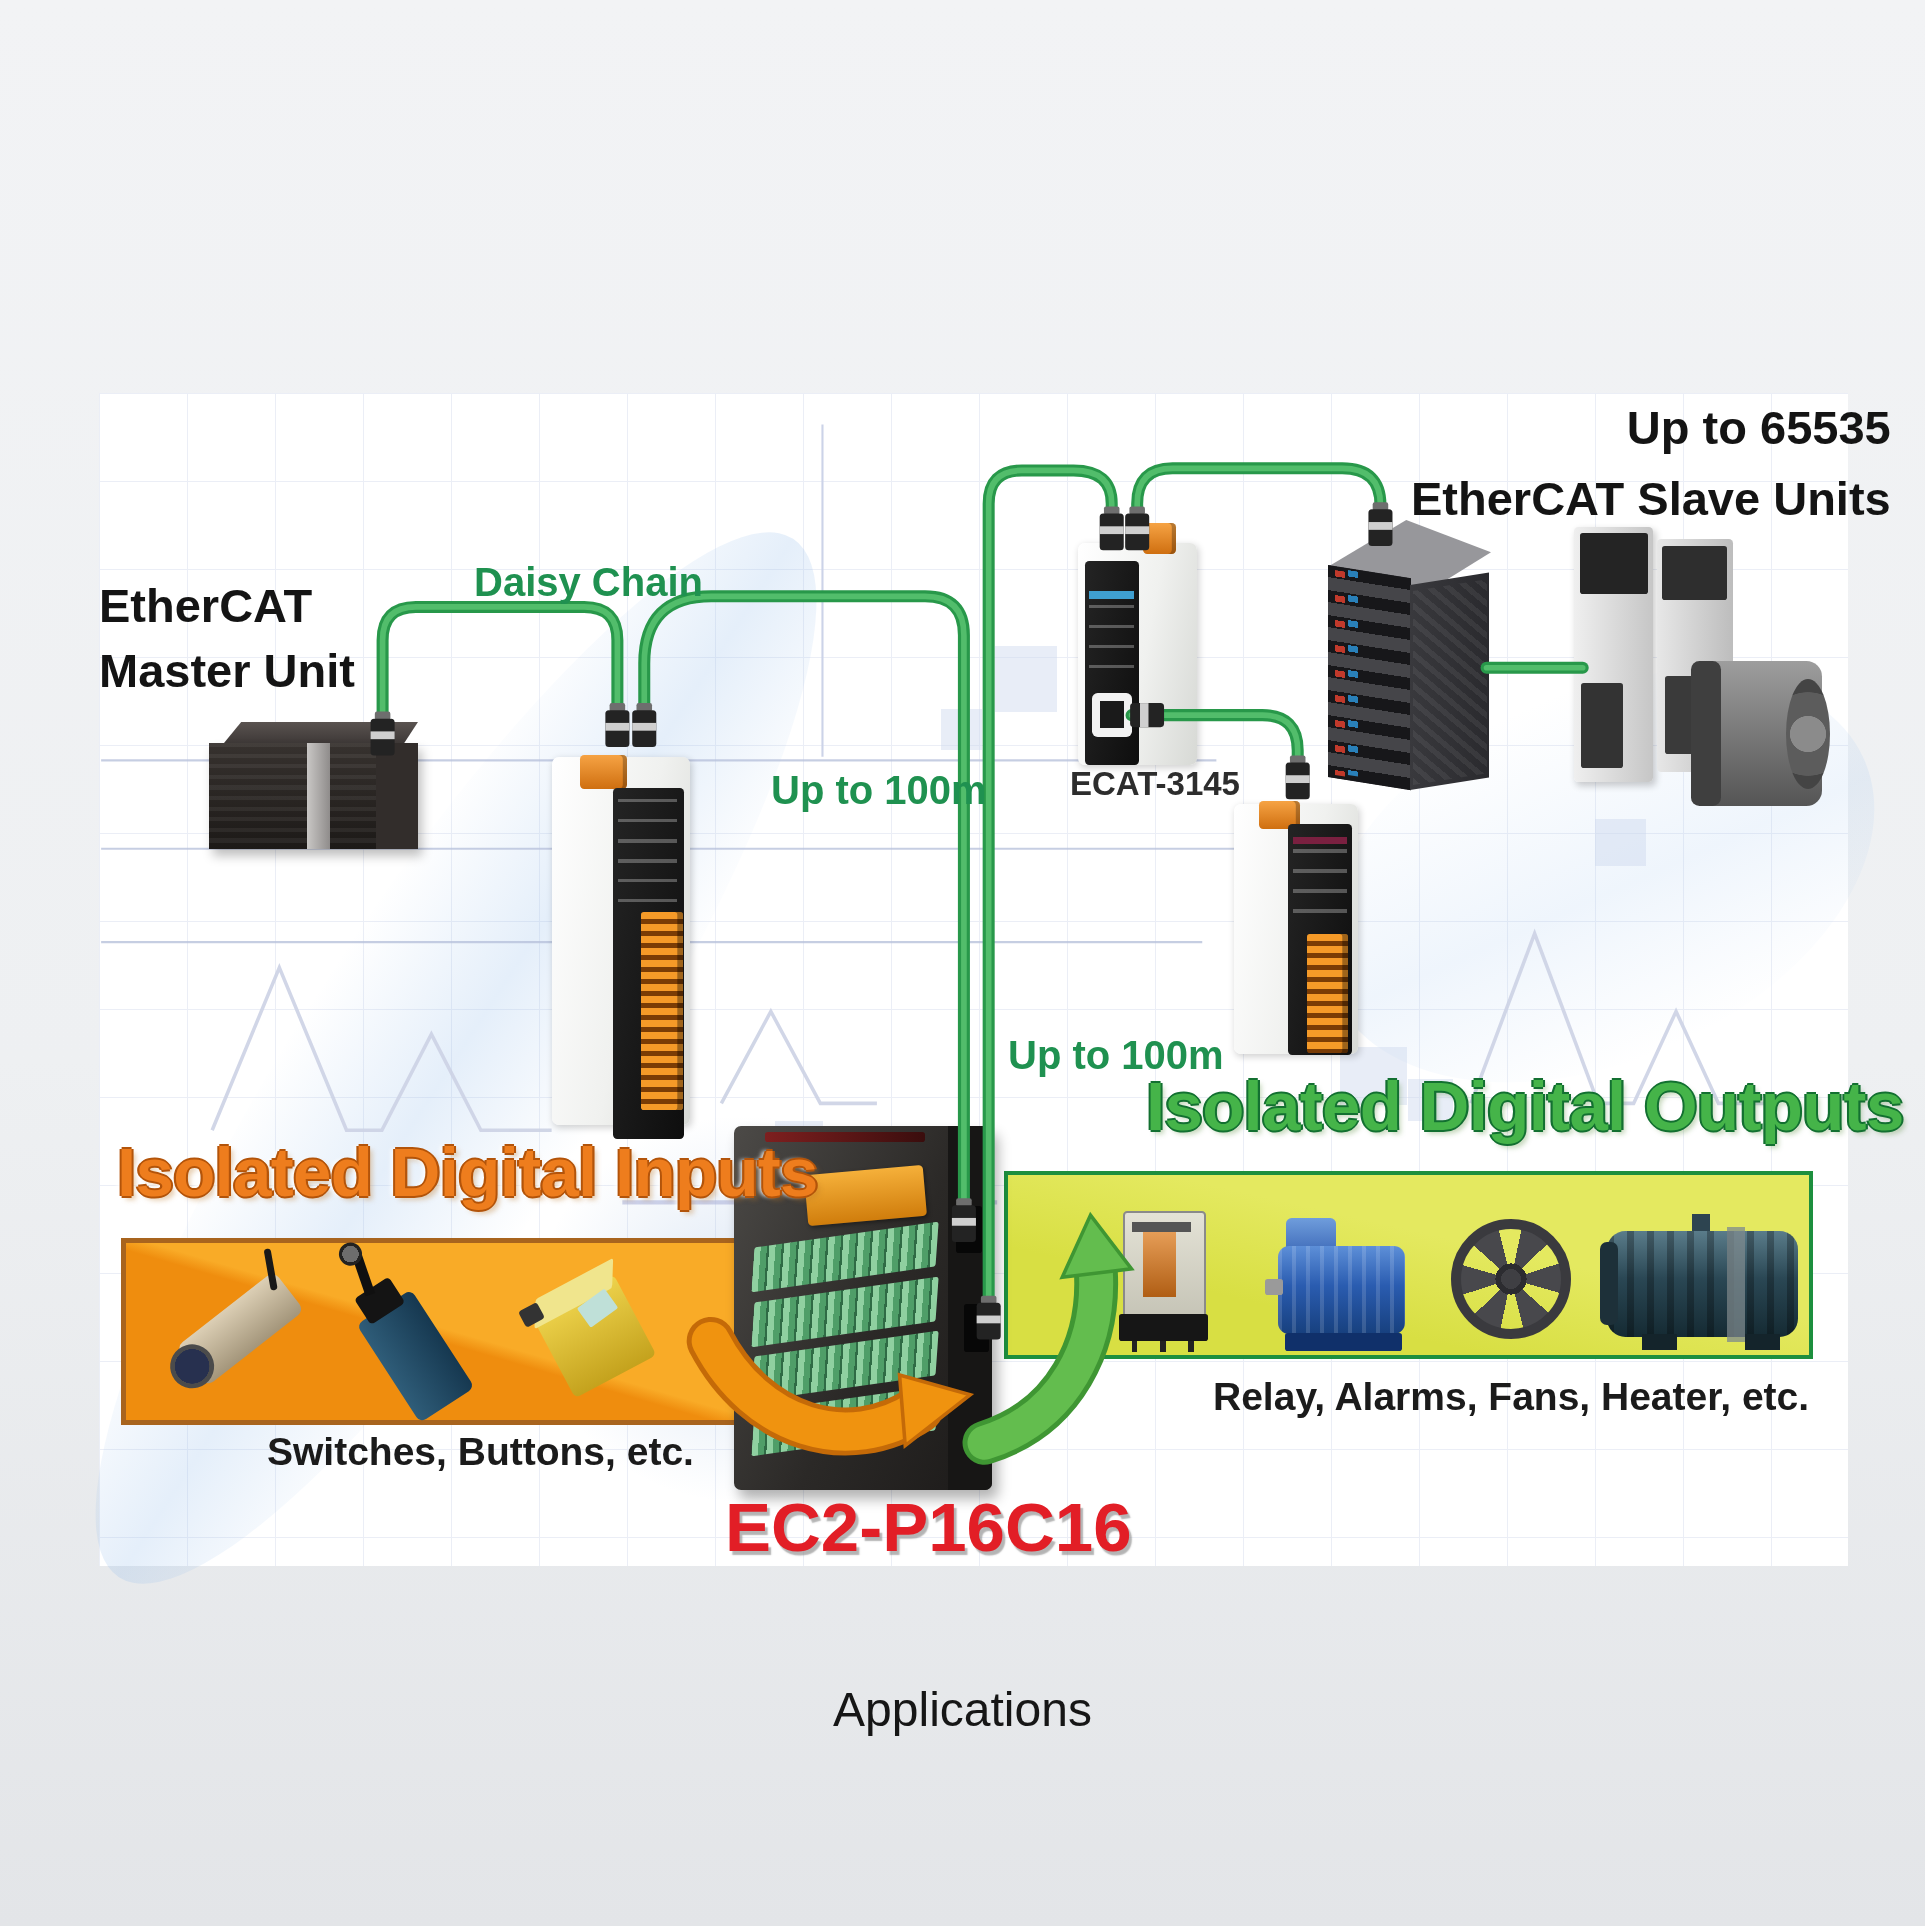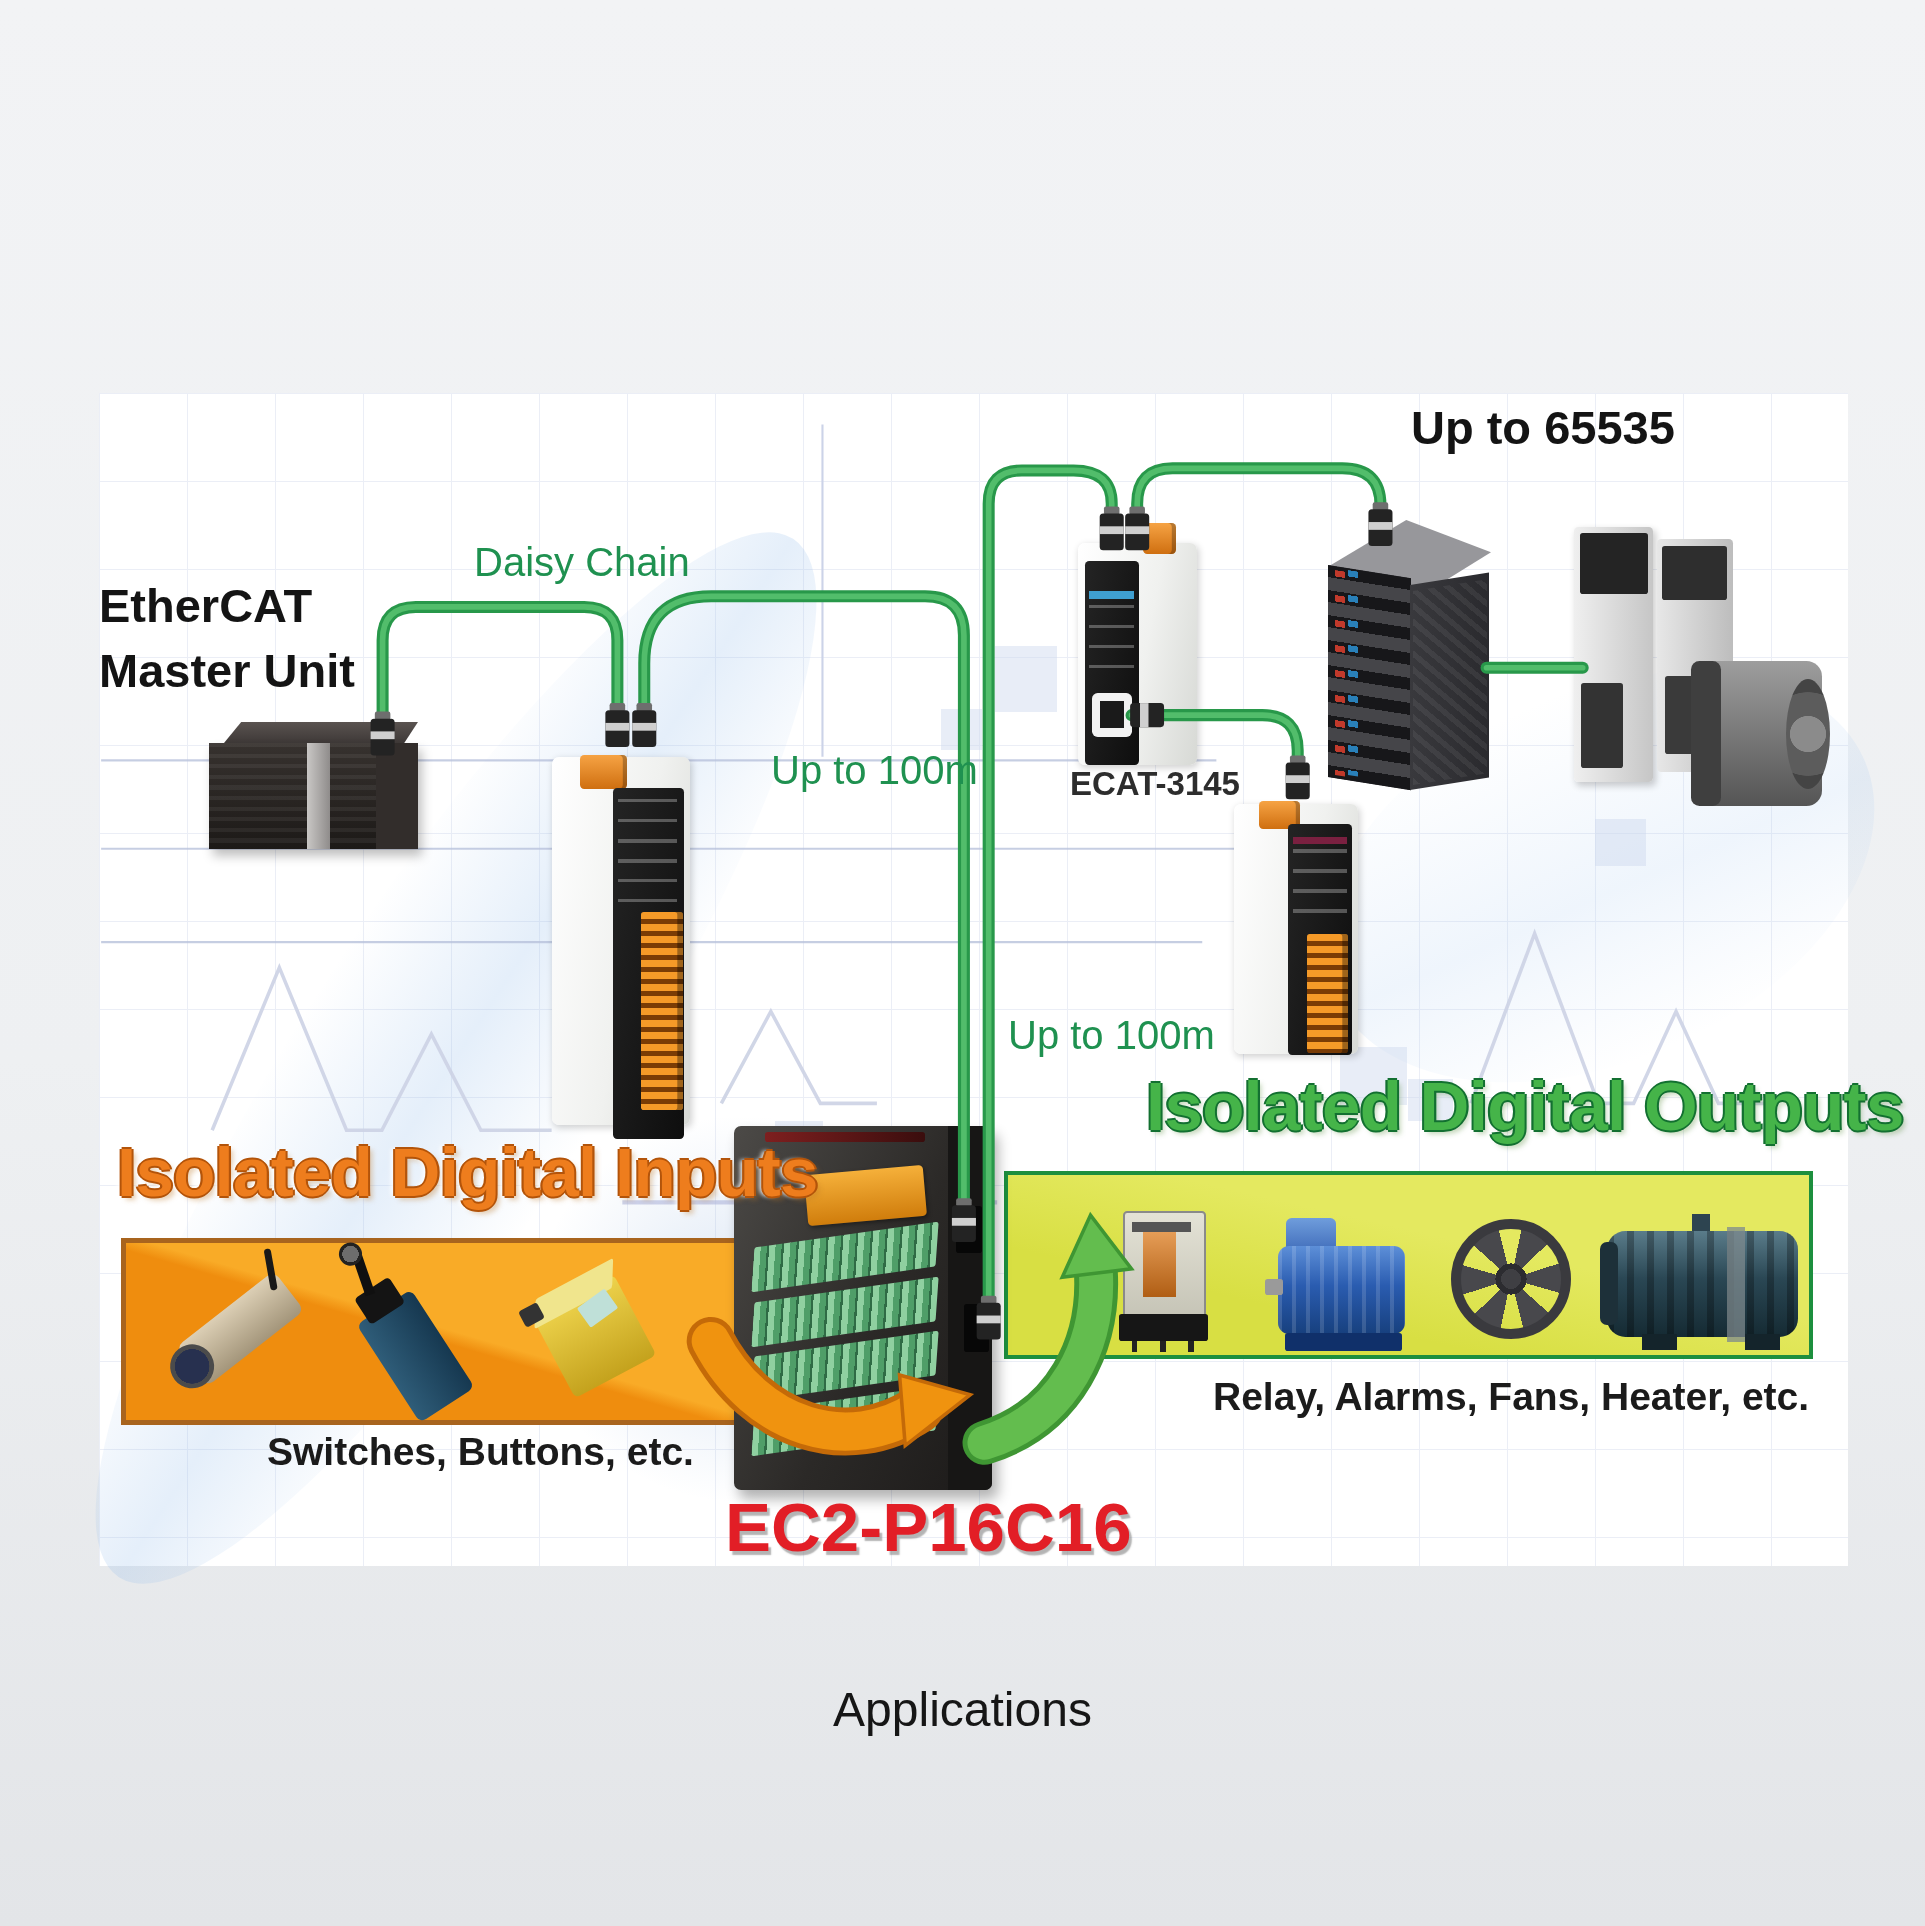--- a/index.html
+++ b/index.html
@@ -19,21 +19,21 @@
   
   .inputs-box{left:121px;top:1238px;width:618px;height:187px;z-index:3;
     background:linear-gradient(to bottom left,#f9ab27 48%,#ef8d0e 52%);
     border:5px solid #a8641e;box-sizing:border-box;}
   .outputs-box{left:1004px;top:1171px;width:809px;height:188px;z-index:3;
     background:linear-gradient(to bottom left,#e4e960 40%,#d8df43 70%);
     border:4.2px solid #1d8f3e;box-sizing:border-box;}
   
   .lbl{z-index:8;white-space:nowrap;}
   .black-big{font-size:47px;font-weight:600;color:#141414;}
-  .green-lbl{font-size:40px;font-weight:400;color:#1f9150;}
+  .green-lbl{font-size:40px;font-weight:700;color:#1f9150;margin-top:20px;}
   .cap{font-size:39px;font-weight:700;color:#1b1b1b;}
   .headline{font-size:69px;font-weight:700;letter-spacing:-0.7px;}
   .headline.orange{color:#ee7d1d;
     text-shadow:-2.1px 0 #b3540a,2.1px 0 #b3540a,0 -2.1px #b3540a,0 2.1px #b3540a,
                 -4.2px 0 4.2px rgba(255,255,255,.9),4.2px 4.2px 5.7px rgba(190,120,40,.35);}
   .headline.green{color:#45b449;
     text-shadow:-2.1px 0 #137031,2.1px 0 #137031,0 -2.1px #137031,0 2.1px #137031,
                 3.5px 4.2px 5.7px rgba(90,140,60,.35);}
   .devname{font-size:69px;font-weight:700;color:#e21e26;
     text-shadow:2.8px 3.5px 1.4px rgba(130,130,130,.6);}
@@ -283,20 +283,21 @@
 
   <div class="abs lbl black-big" style="left:99px;top:574px;width:311px;text-align:left;line-height:1.38;">
     <span style="display:block">EtherCAT</span>
     <span style="display:block">Master Unit</span>
   </div>
 
   <div class="abs lbl green-lbl" style="left:474px;top:540px;">Daisy Chain</div>
 
   <div class="abs lbl black-big" style="left:1411px;top:393px;line-height:1.5;text-align:right;">
     <span style="display:block">Up to 65535</span>
+    <span style="display:block">EtherCAT Slave Units</span>
   </div>
 
   <div class="abs lbl green-lbl" style="left:771px;top:748px;">Up to 100m</div>
 
   <div class="abs lbl green-lbl" style="left:1008px;top:1013px;">Up to 100m</div>
 
   <div class="abs lbl" style="left:1070px;top:765px;font-size:33px;font-weight:600;color:#2d2d2d;">ECAT-3145</div>
 
   <div class="abs lbl headline orange" style="left:117px;top:1133px;">Isolated Digital Inputs</div>
 

